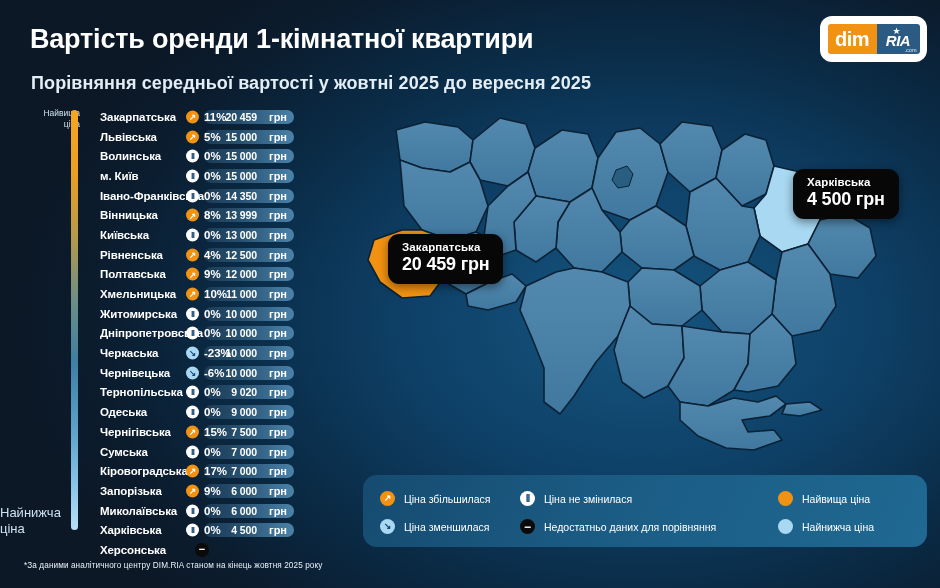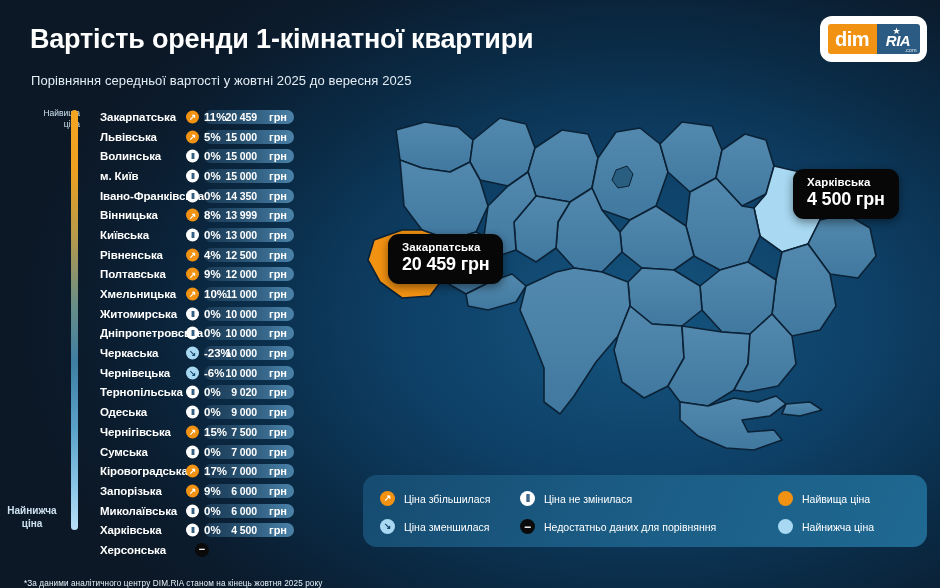--- a/index.html
+++ b/index.html
@@ -20,21 +20,21 @@
   }
 
   
   .title {
     position:absolute; left:30px; top:24px;
     font-size:27px; font-weight:bold; color:#ffffff;
     letter-spacing:-0.2px; white-space:nowrap;
   }
   .subtitle {
     position:absolute; left:31px; top:73px;
-    font-size:13px; color:#e3edf5; font-weight:400;
+    font-size:18px; color:#e3edf5; font-weight:700;
     letter-spacing:0.1px; white-space:nowrap;
   }
 
   
   .logo-wrap {
     position:absolute; right:13px; top:16px;
     width:107px; height:46px;
     background:#ffffff; border-radius:12px;
     display:flex; align-items:center; justify-content:center;
   }
@@ -68,21 +68,21 @@
       #f5a623 0%, #eda01f 14%, #b79a4a 30%,
       #6a8e86 46%, #3e7fa3 60%, #5ba2ca 76%,
       #8cc6e8 90%, #b8e0f7 100%);
   }
   .scale-top {
     position:absolute; left:16px; top:108px; width:64px;
     text-align:right; font-size:8.5px; color:#cfe2ef; line-height:1.25;
   }
   .scale-bottom {
     position:absolute; left:0px; top:505px; width:64px;
-    text-align:center; font-size:10px; color:#cfe2ef; line-height:1.25;font-weight:bold;
+    text-align:left; font-size:13px; color:#cfe2ef; line-height:1.25;
   }
 
   
   .list { position:absolute; left:100px; top:107px; width:250px; }
   .row {
     position:relative; height:19.7px;
     display:flex; align-items:center;
   }
   .region {
     width:104px; flex:0 0 104px;
@@ -154,21 +154,21 @@
   #leg-0 { left:17px;  top:16px; }
   #leg-1 { left:17px;  top:44px; }
   #leg-2 { left:157px; top:16px; }
   #leg-3 { left:157px; top:44px; }
   #leg-4 { left:415px; top:16px; }
   #leg-5 { left:415px; top:44px; }
 
   
   .footnote {
     position:absolute; left:24px; top:561px;
-    font-size:8.2px; color:#e8f1f8; letter-spacing:0.1px; white-space:nowrap;margin-top:18px;
+    font-size:8.2px; color:#e8f1f8; letter-spacing:0.1px; white-space:nowrap;
   }
 </style>
 </head>
 <body>
 
 <div id="root">
 
   <div class="title">Вартість оренди 1-кімнатної квартири</div>
   <div class="subtitle">Порівняння середньої вартості у жовтні 2025 до вересня 2025</div>
 

